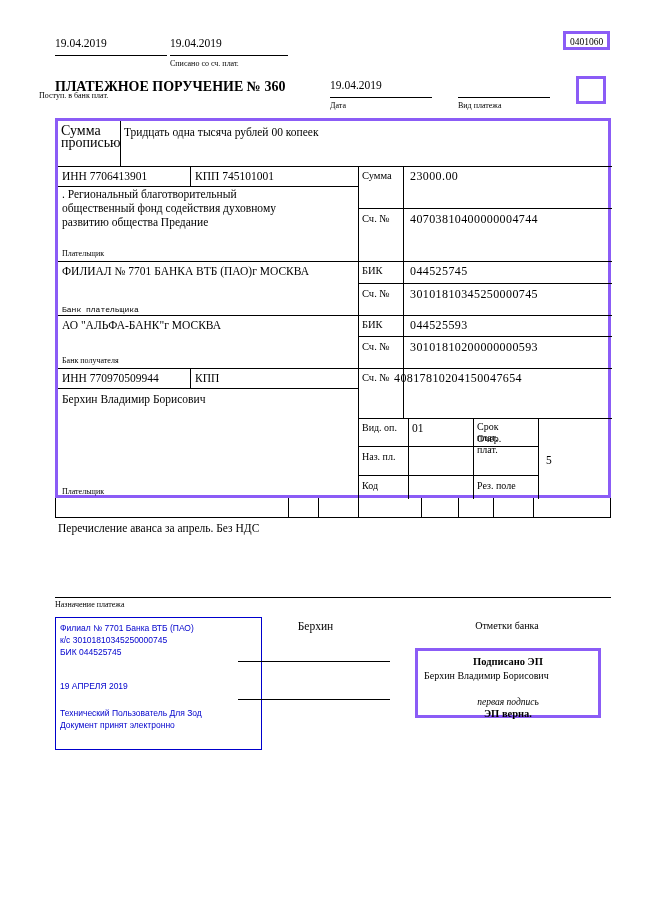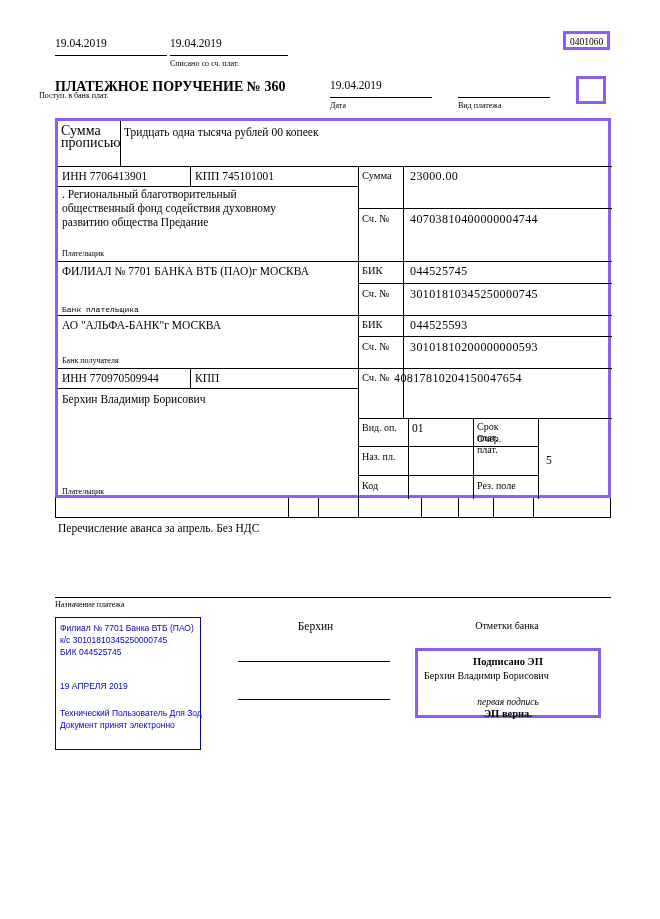--- a/index.html
+++ b/index.html
@@ -113,21 +113,21 @@
     <div class="vline" style="left:365px; top:0; height:19px;"></div>
     <div class="vline" style="left:402px; top:0; height:19px;"></div>
     <div class="vline" style="left:437px; top:0; height:19px;"></div>
     <div class="vline" style="left:477px; top:0; height:19px;"></div>
   </div>
 
   <div class="abs val" style="left:58px; top:521px;text-align:center;">Перечисление аванса за апрель. Без НДС</div>
   <div class="hline" style="left:55px; top:597px; width:556px;"></div>
   <div class="abs sml" style="left:55px; top:600px;">Назначение платежа</div>
 
-  <div class="abs stamp" style="left:55px; top:617px; width:146px; height:133px;">
+  <div class="abs stamp" style="left:55px; top:617px; width:207px; height:133px;">
     <div>Филиал № 7701 Банка ВТБ (ПАО)</div>
     <div>к/с 30101810345250000745</div>
     <div>БИК 044525745</div>
     <div style="margin-top:22px;">19 АПРЕЛЯ 2019</div>
     <div style="margin-top:15px; width:145px;">Технический Пользователь Для Зод</div>
     <div>Документ принят электронно</div>
   </div>
 
   <div class="abs ctr" style="left:238px; top:620px; width:155px; font-size:11.5px;">Берхин</div>
   <div class="abs ul" style="left:238px; top:640px; width:152px; height:22px;"></div>

